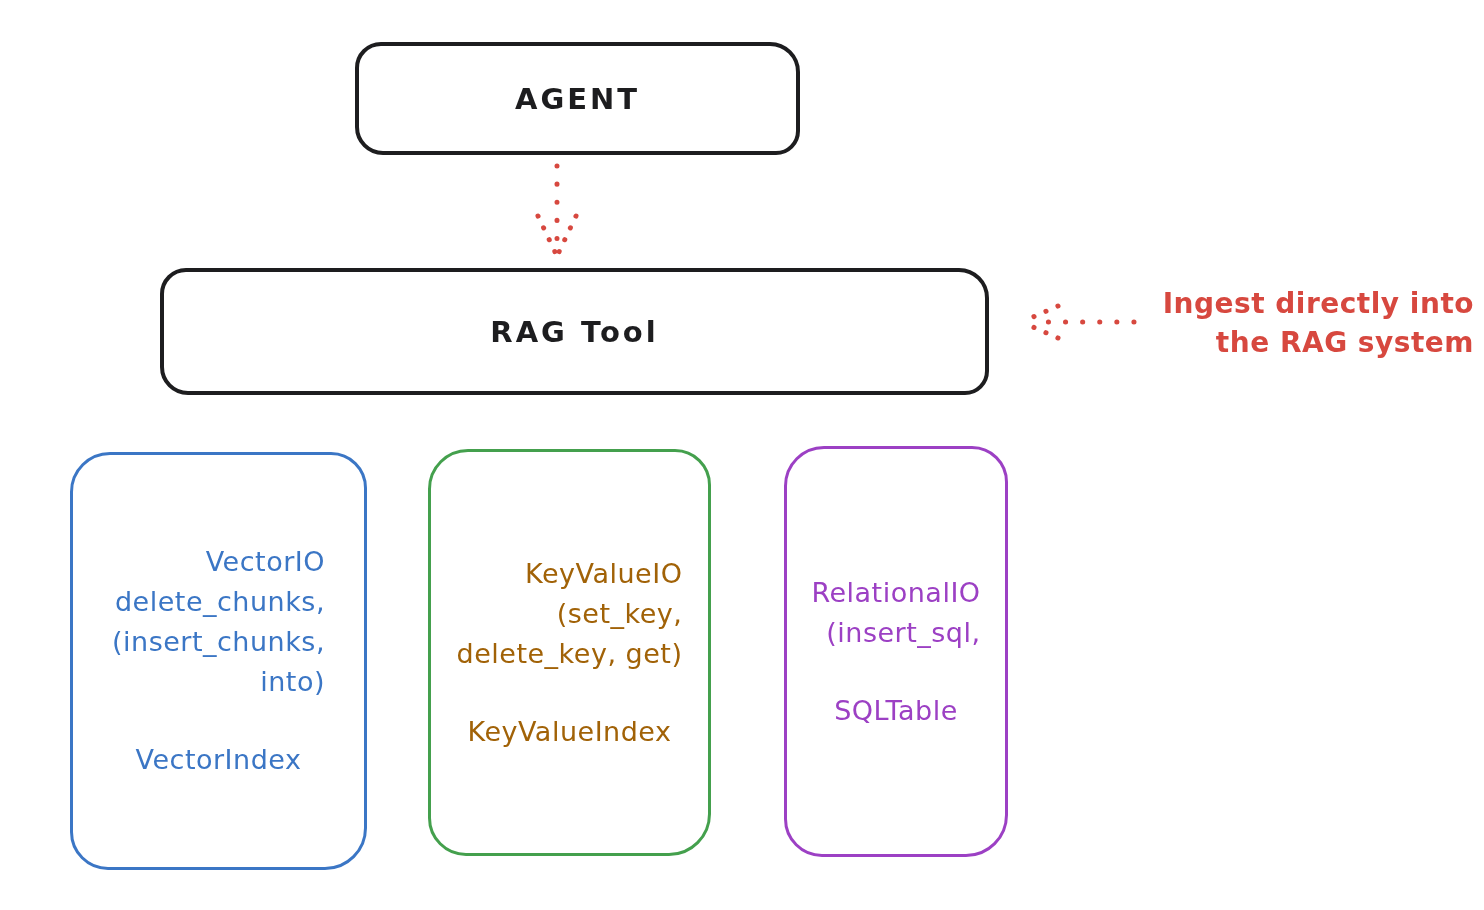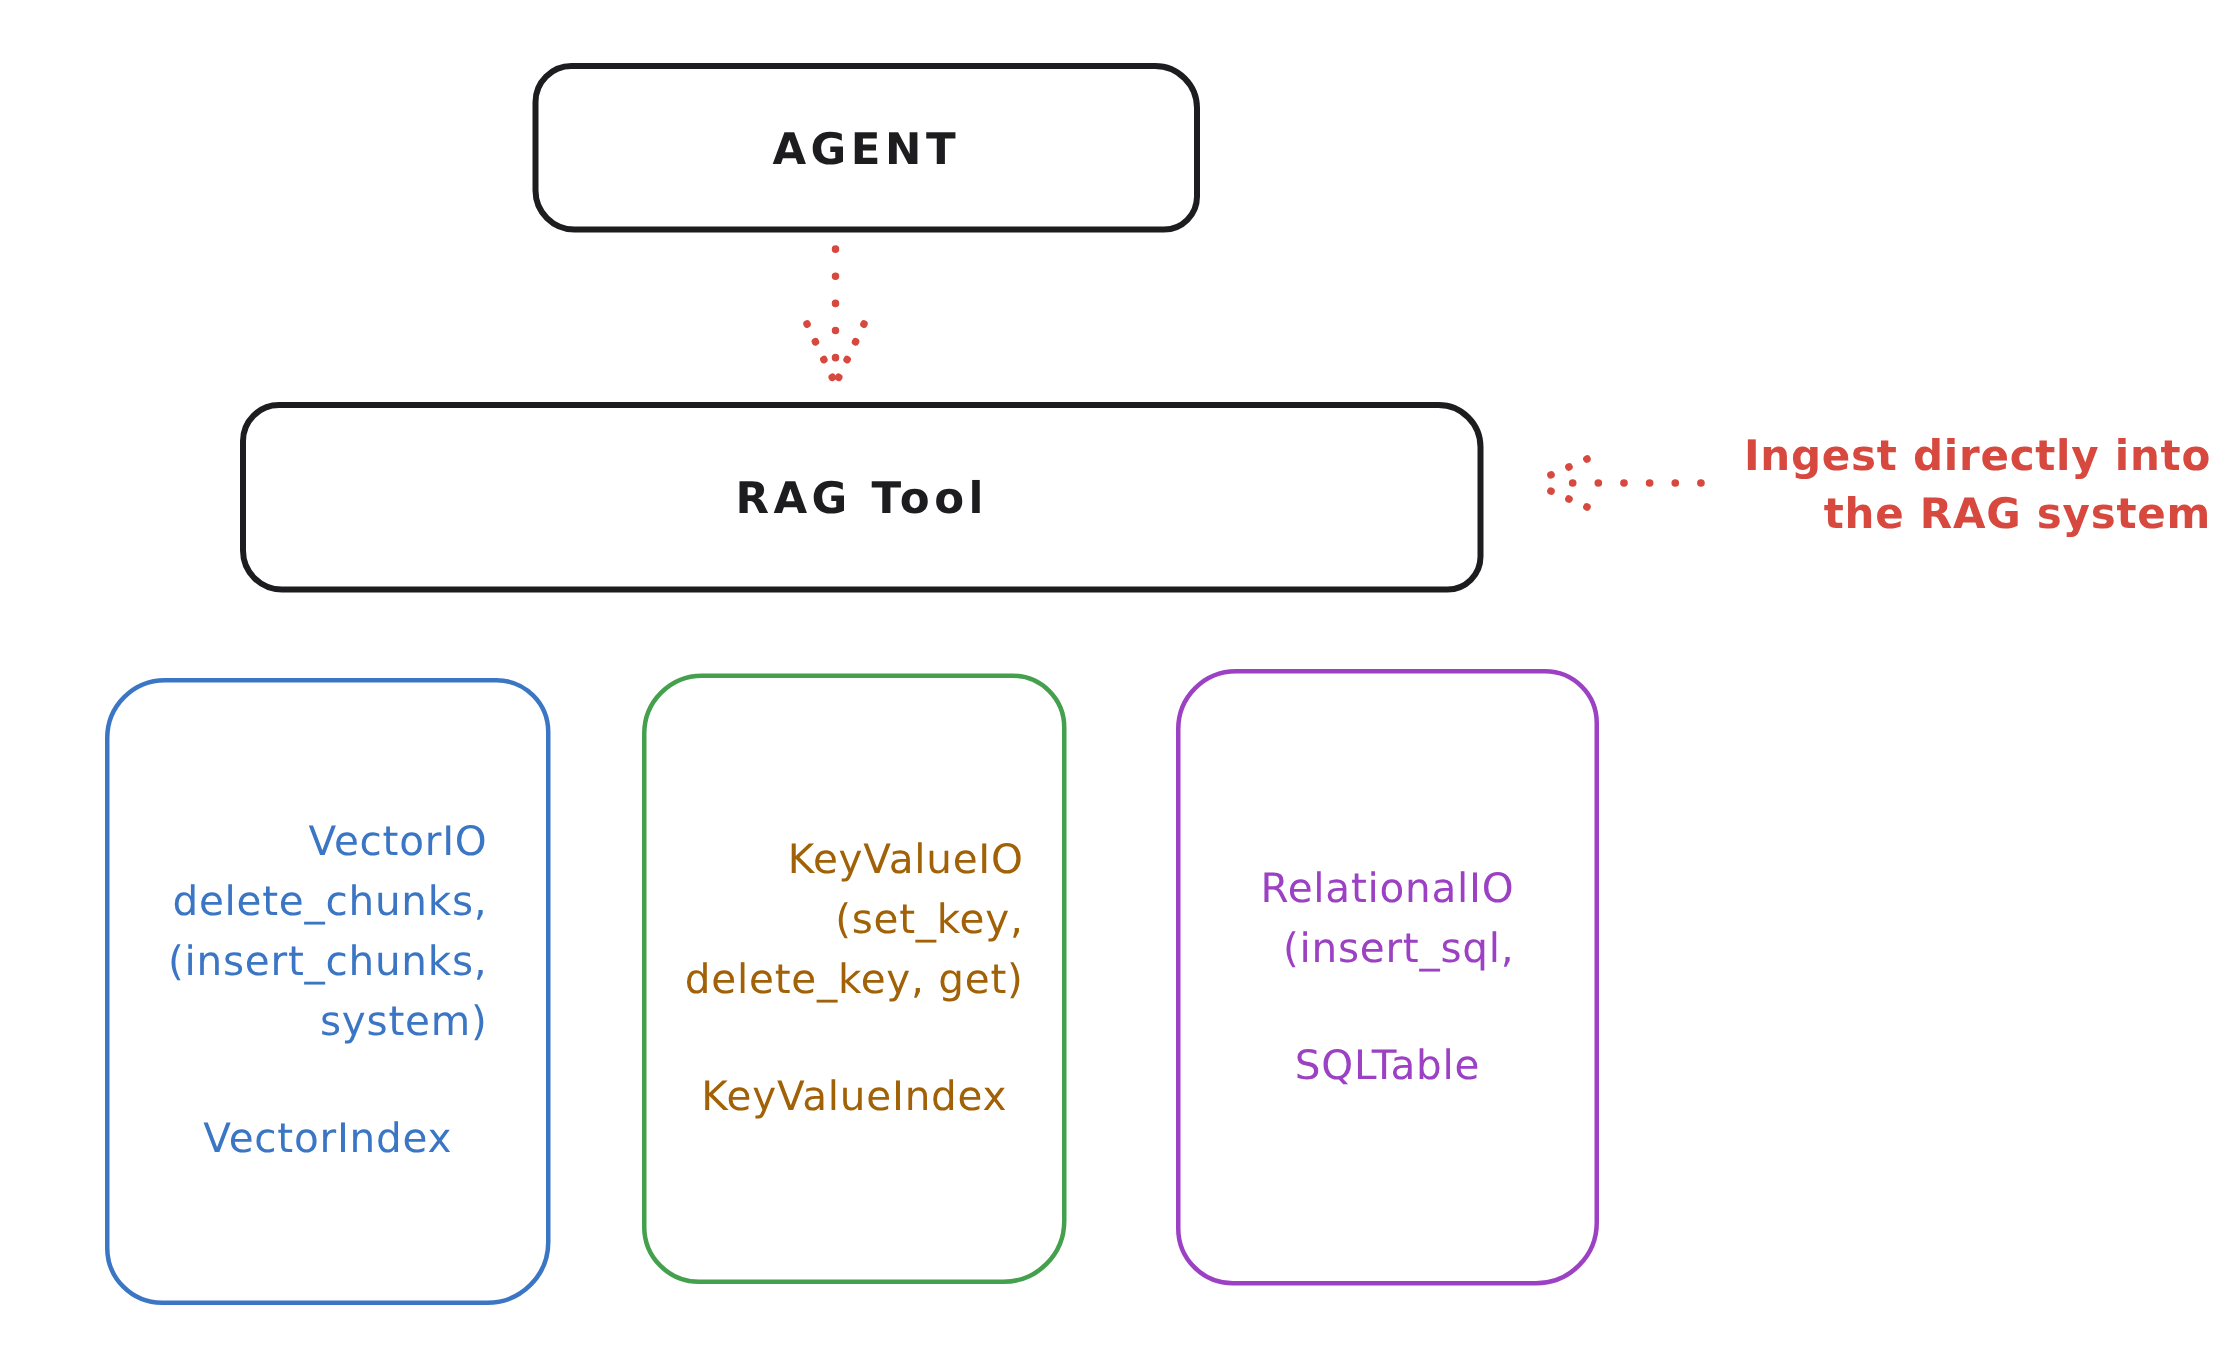--- a/index.html
+++ b/index.html
@@ -40,21 +40,21 @@
     border-width: 3.5px;
     border-style: solid;
     border-radius: 40px 36px 42px 38px;
     font-size: 27px;
     font-weight: 400;
     line-height: 40px;
     letter-spacing: 0.5px;
   }
   .vector-box     { left: 70px;  top: 452px; width: 297px; height: 418px; border-color: #3b76c5; color: #3b76c5; }
   .keyvalue-box   { left: 428px; top: 449px; width: 283px; height: 407px; border-color: #44a04d; color: #a16207; }
-  .relational-box { left: 784px; top: 446px; width: 282px; height: 411px; border-color: #9c40c4; color: #9c40c4; }
+  .relational-box { left: 784px; top: 446px; width: 224px; height: 411px; border-color: #9c40c4; color: #9c40c4; }
 
   .index-label { margin-top: 38px; }
 
   .arrow { position: absolute; }
   .arrow-down { left: 529px;  top: 160px; }
   .arrow-left { left: 1012px; top: 298px; }
   .arrow line, .arrow path {
     fill: none;
     stroke: #d7483f;
     stroke-width: 5;
@@ -103,21 +103,21 @@
   <div class="annotation">
     <div>Ingest directly into</div>
     <div>the RAG system</div>
   </div>
 
   <div class="box backend vector-box">
     <div class="methods">
       <div>VectorIO</div>
       <div>delete_chunks,</div>
       <div>(insert_chunks,</div>
-      <div>system)</div>
+      <div>into)</div>
     </div>
     <div class="index-label">VectorIndex</div>
   </div>
 
   <div class="box backend keyvalue-box">
     <div class="methods">
       <div>KeyValueIO</div>
       <div>(set_key,</div>
       <div>delete_key, get)</div>
     </div>

